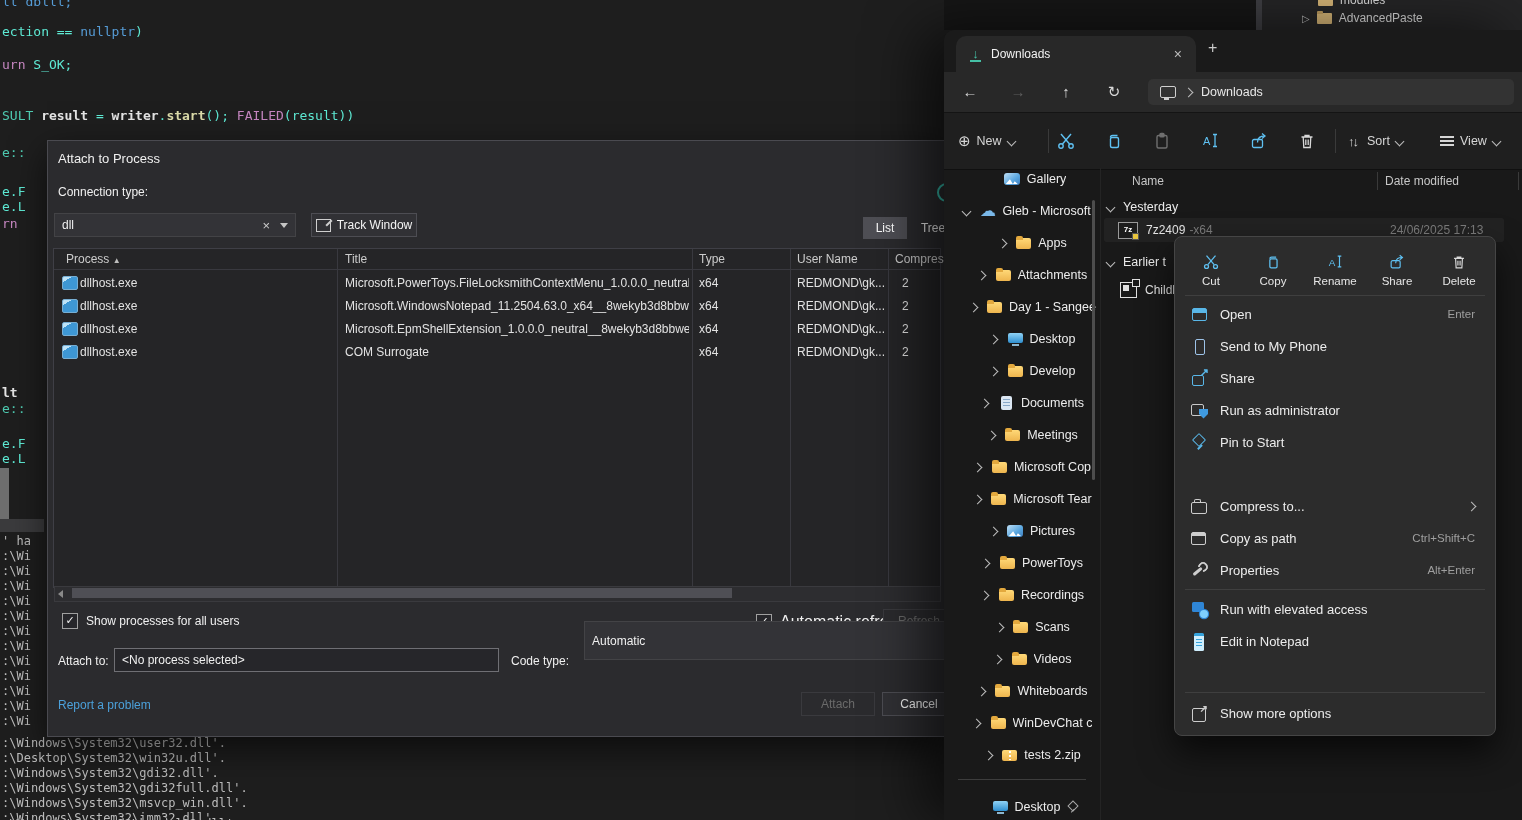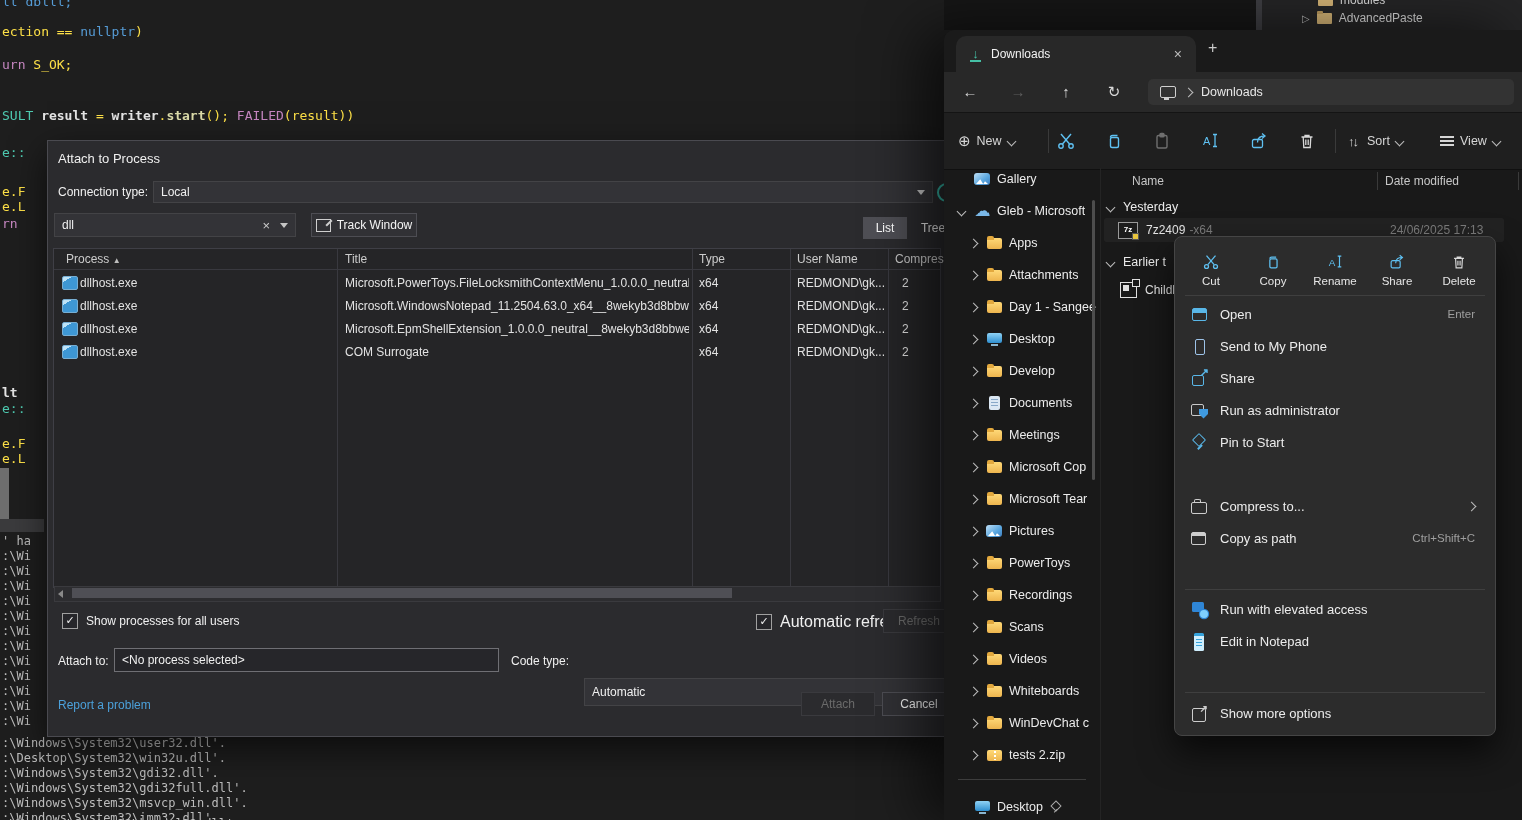--- a/index.html
+++ b/index.html
@@ -2,21 +2,21 @@
 <html><head>
 <meta charset="utf-8">
 <style>
   html,body{margin:0;padding:0;background:#000;}
   #stage{position:relative;width:1522px;height:820px;overflow:hidden;background:#1e1e1e;
     font-family:"Liberation Sans",sans-serif;color:#e8e8e8;}
   .abs{position:absolute;}
   
   .code-line{position:absolute;left:2px;font:13px "DejaVu Sans Mono",monospace;white-space:pre;}
   .out-line{position:absolute;left:2px;font:12px "DejaVu Sans Mono",monospace;white-space:pre;color:#bdbdbd;}
-  .c-gray{color:#fde047}.c-blue{color:#569cd6}.c-teal{color:#4ec9b0}.c-purple{color:#c586c0}
+  .c-gray{color:#5eead4}.c-blue{color:#569cd6}.c-teal{color:#4ec9b0}.c-purple{color:#c586c0}
   .c-bold{font-weight:bold;color:#e4e4e4}.c-fn{color:#dcdcaa;font-weight:bold}
   
   #dlg{position:absolute;left:47px;top:140px;width:897px;height:595px;background:#2b2b2e;
     border:1px solid #4a4a50;box-shadow:0 12px 34px rgba(0,0,0,.6);font-size:12px;z-index:10;}
   .vs-label{position:absolute;color:#f0f0f0;font-size:12px;}
   .vs-input{position:absolute;background:#333337;border:1px solid #434346;color:#f0f0f0;
     font-size:12px;display:flex;align-items:center;padding:0 7px;box-sizing:border-box;}
   .vs-btn{position:absolute;background:#313135;border:1px solid #4d4d53;color:#f4f4f4;
     display:flex;align-items:center;justify-content:center;font-size:12px;box-sizing:border-box;}
   .vs-btn.disabled{background:#2b2b2e;border-color:#3a3a3e;color:#6a6a6a;}
@@ -62,21 +62,21 @@
   .cmdbar{position:absolute;left:0;top:82px;right:0;height:56px;background:#1f1f1f;border-top:1px solid #141414;
     border-bottom:1px solid #101010;}
   .cbt{position:absolute;top:14px;height:28px;display:flex;align-items:center;gap:6px;color:#d5d5d5;font-size:12.5px;}
   .vdiv{position:absolute;top:16px;width:1px;height:24px;background:#3a3a3a;}
   .chev{width:6px;height:6px;border-right:1.4px solid #bdbdbd;border-bottom:1.4px solid #bdbdbd;display:inline-block;flex:none;}
   .chev.down{transform:rotate(45deg);}
   .chev.right{transform:rotate(-45deg);}
   .bars{width:14px;height:10px;background:repeating-linear-gradient(#d5d5d5 0 1.6px,transparent 1.6px 4.2px);}
   
   .si{position:absolute;left:0;width:152px;height:32px;display:flex;align-items:center;gap:6px;
-    padding-left:10px;box-sizing:border-box;font-size:12.5px;color:#ececec;}
+    padding-left:10px;box-sizing:border-box;font-size:12.5px;color:#ececec;justify-content:center;}
   .si.child{padding-left:22px;}
   .si .chbox{width:14px;display:flex;justify-content:center;flex:none;}
   .si .lbl{white-space:nowrap;overflow:hidden;}
   .ic{position:relative;display:inline-block;width:17px;height:16px;flex:none;}
   .ic.folder::before{content:"";position:absolute;left:1px;top:3px;width:15px;height:11px;border-radius:2px;
     background:linear-gradient(#ffd978,#eeb54e);}
   .ic.folder::after{content:"";position:absolute;left:1px;top:1px;width:7px;height:4px;border-radius:2px 2px 0 0;background:#e3a93e;}
   .ic.zipf::before{content:"";position:absolute;left:1px;top:3px;width:15px;height:11px;border-radius:2px;
     background:linear-gradient(#ffd978,#eeb54e);}
   .ic.zipf::after{content:"";position:absolute;left:8px;top:4px;width:2px;height:9px;
@@ -192,24 +192,20 @@
     <div class="out-line" style="top:766px">:\Windows\System32\gdi32.dll'.</div>
     <div class="out-line" style="top:781px">:\Windows\System32\gdi32full.dll'.</div>
     <div class="out-line" style="top:796px">:\Windows\System32\msvcp_win.dll'.</div>
     <div class="out-line" style="top:811px">:\Windows\System32\imm32.dll'.</div>
     <div class="out-line" style="top:817px">:\Windows\System32\kernel32.dll'.</div>
   </div>
 
   <div id="dlg">
     <div class="vs-label" style="left:10px;top:10px;font-size:13px">Attach to Process</div>
     <div class="vs-label" style="left:10px;top:44px">Connection type:</div>
-    <div class="vs-input" style="left:105px;top:40px;width:780px;height:22px">
-      <span>Local</span>
-      <span class="vcaret" style="margin-left:auto"></span>
-    </div>
     <div class="help-circ" style="left:889px;top:42px"></div>
 
     <div class="vs-input" style="left:6px;top:72px;width:242px;height:24px">
       <span>dll</span>
       <span style="margin-left:auto;color:#cccccc;font-size:13px">×</span>
       <span class="vcaret" style="margin-left:10px"></span>
     </div>
     <div class="vs-btn" style="left:263px;top:72px;width:106px;height:24px">
       <span class="tw-ic"></span>
       <span>Track Window</span>
@@ -282,21 +278,21 @@
     </div>
     <div class="vs-btn disabled" style="left:835px;top:468px;width:72px;height:24px">
         <span>Refresh</span>
       </div>
 
     <div class="vs-label" style="left:10px;top:513px">Attach to:</div>
     <div class="vs-input" style="left:66px;top:507px;width:385px;height:24px;background:#26262a;border-color:#6f6f74">
         <span>&lt;No process selected&gt;</span>
       </div>
     <div class="vs-label" style="left:463px;top:513px">Code type:</div>
-    <div class="vs-input" style="left:536px;top:537px;width:361px;height:28px">
+    <div class="vs-input" style="left:536px;top:480px;width:361px;height:39px">
         <span>Automatic</span>
       </div>
 
     <div class="vs-label link" style="left:10px;top:557px">Report a problem</div>
     <div class="vs-btn disabled" style="left:753px;top:551px;width:74px;height:24px">
         <span>Attach</span>
       </div>
     <div class="vs-btn" style="left:834px;top:551px;width:74px;height:24px">
         <span>Cancel</span>
       </div>
@@ -630,20 +626,25 @@
       <div class="cmi" style="top:285px">
           <span class="mi mi-path"></span>
           <span class="mlabel">Copy as path</span>
           <span class="short">Ctrl+Shift+C</span>
         </div>
       <div class="cmi" style="top:253px">
           <span class="mi mi-zip"></span>
           <span class="mlabel">Compress to...</span>
           <span class="short"><span class="chev right"></span></span>
         </div>
+      <div class="cmi" style="top:317px">
+          <span class="mi mi-wrench"></span>
+          <span class="mlabel">Properties</span>
+          <span class="short">Alt+Enter</span>
+        </div>
       <div class="cmsep" style="top:352px"></div>
       <div class="cmi" style="top:356px">
           <span class="mi mi-ribbon"></span>
           <span class="mlabel">Run with elevated access</span>
         </div>
       <div class="cmi" style="top:388px">
           <span class="mi mi-notepad"></span>
           <span class="mlabel">Edit in Notepad</span>
         </div>
       <div class="cmsep" style="top:455px"></div>

